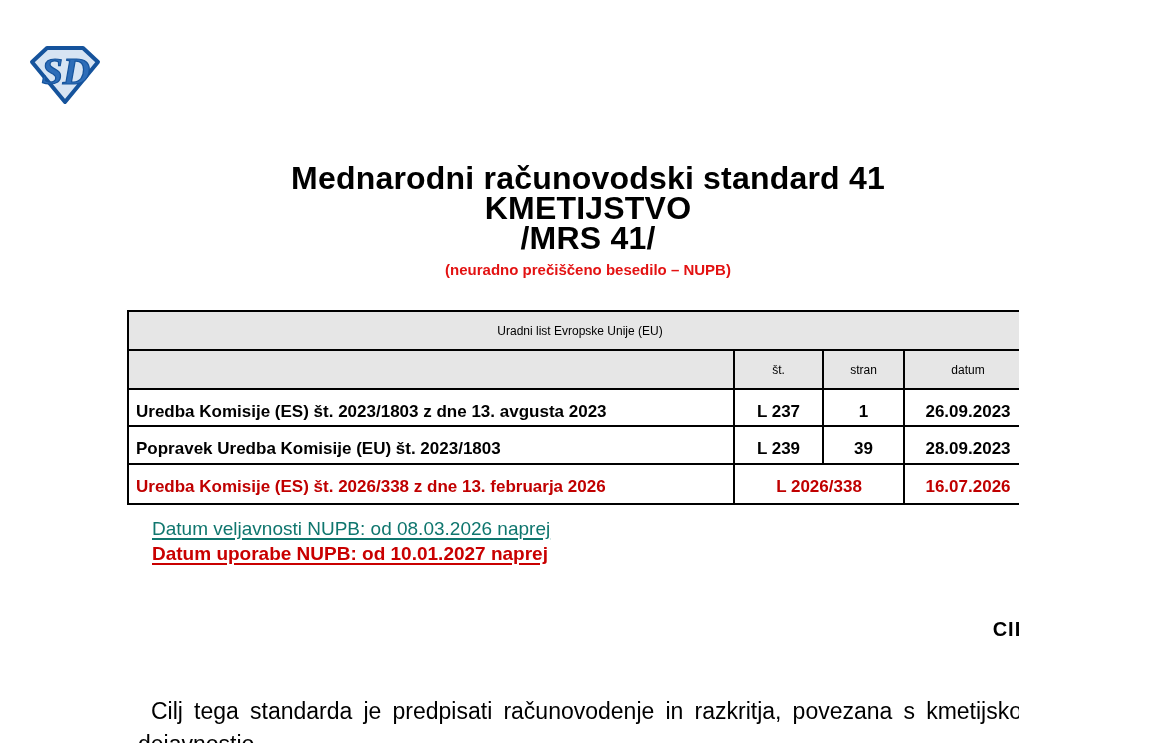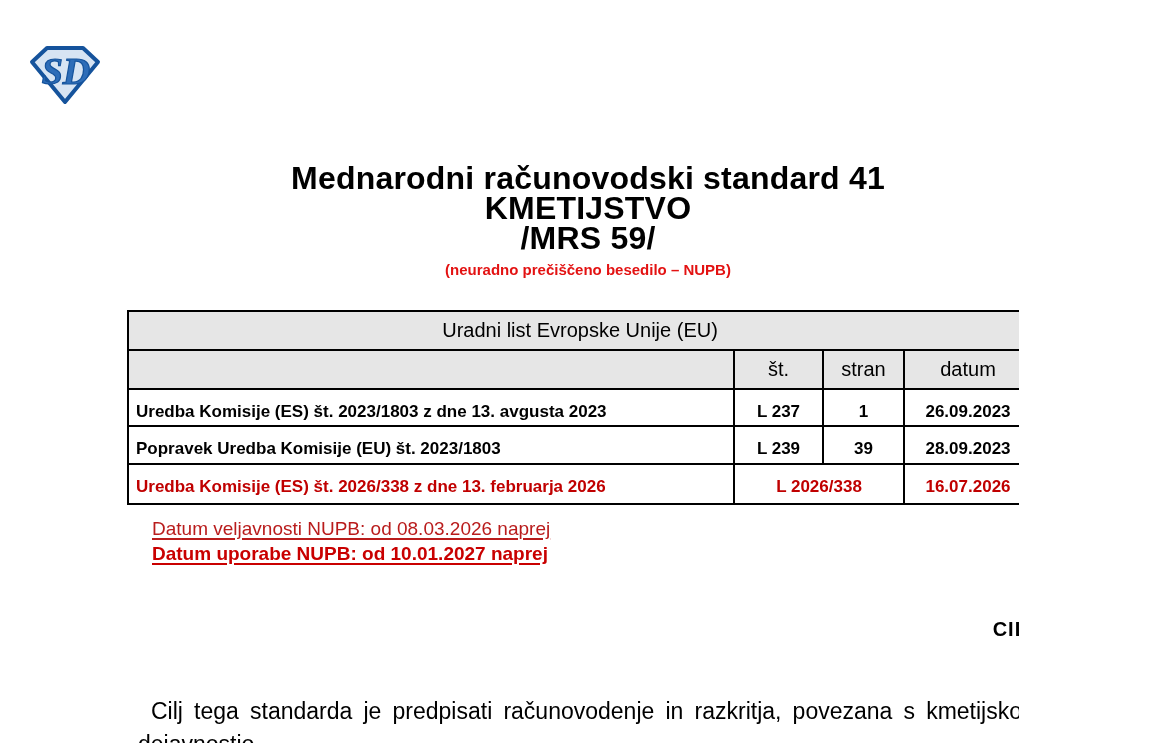--- a/index.html
+++ b/index.html
@@ -58,21 +58,21 @@
     table-layout: fixed;
     color: #000000;
   }
   table.journal td {
     border: 2px solid #000000;
     overflow: hidden;
     white-space: nowrap;
   }
   tr.hdr td {
     background: #e6e6e6;
-    font-size: 20px;
+    font-size: 12px;
     font-weight: normal;
     text-align: center;
     vertical-align: middle;
   }
   tr.hdr-caption { height: 39px; }
   tr.hdr-cols    { height: 39px; }
   tr.body-row td {
     font-size: 17px;
     font-weight: bold;
     vertical-align: top;
@@ -91,21 +91,21 @@
 
   
   .dates-block {
     position: absolute;
     left: 152px;
     top: 516px;
     line-height: 25px;
     font-size: 19px;
   }
   .date-validity {
-    color: #b91c1c;
+    color: #0f766e;
     font-weight: normal;
     text-decoration: underline;
     text-decoration-thickness: 2px;
     text-underline-offset: 3px;
   }
   .date-application {
     color: #c90000;
     font-weight: bold;
     text-decoration: underline;
     text-decoration-thickness: 2px;
@@ -147,21 +147,21 @@
   <div class="logo">
     <svg width="78" height="62" viewBox="0 0 78 62" xmlns="http://www.w3.org/2000/svg">
       <polygon points="6,18 21,4 57,4 72,18 39,58" fill="#d7e4f3" stroke="#15539c" stroke-width="4" stroke-linejoin="round"></polygon>
       <text x="40" y="40" text-anchor="middle" font-family="Liberation Serif, serif" font-style="italic" font-weight="bold" font-size="38" fill="#2e6db8" stroke="#15539c" stroke-width="1.2">SD</text>
     </svg>
   </div>
 
   <div class="title-block">
     <div class="title-line">Mednarodni računovodski standard 41</div>
     <div class="title-line">KMETIJSTVO</div>
-    <div class="title-line">/MRS 59/</div>
+    <div class="title-line">/MRS 41/</div>
     <div class="title-subtitle">(neuradno prečiščeno besedilo – NUPB)</div>
   </div>
 
   <table class="journal">
     <colgroup>
       <col style="width:606px">
       <col style="width:89px">
       <col style="width:81px">
       <col style="width:128px">
     </colgroup>

